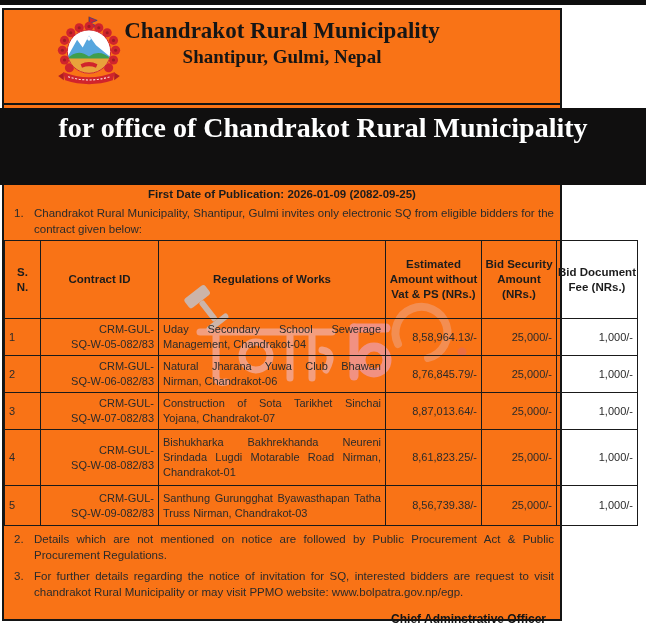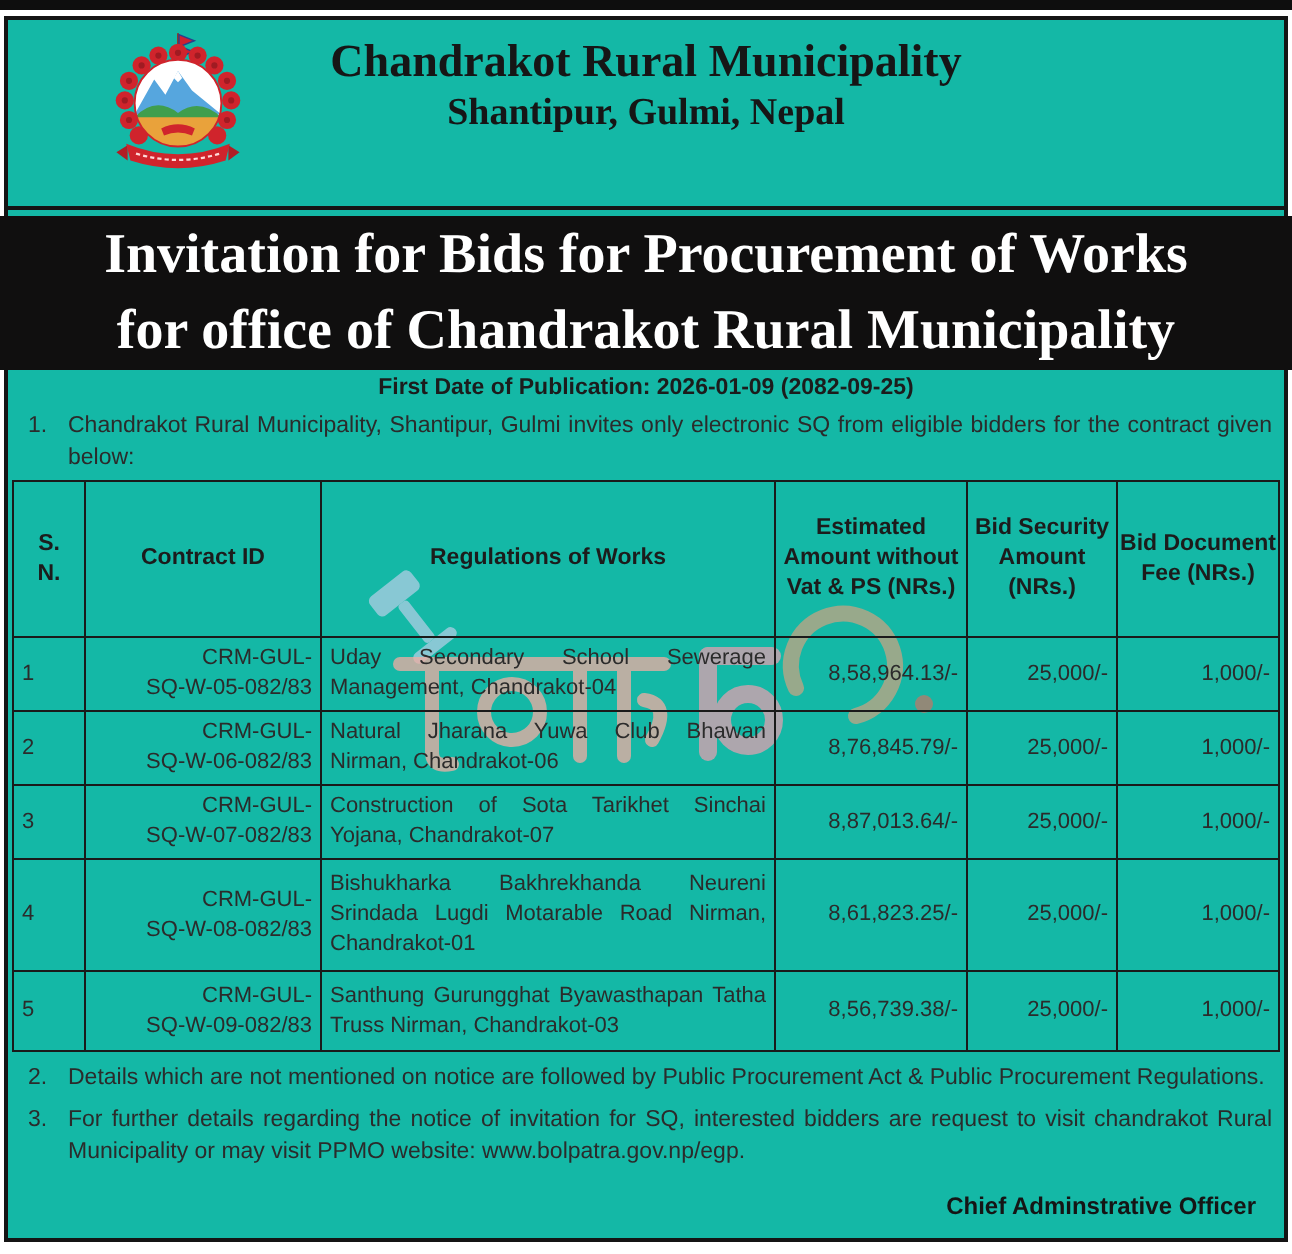--- a/index.html
+++ b/index.html
@@ -4,22 +4,22 @@
 <style>
   * { margin:0; padding:0; box-sizing:border-box; }
   html,body { background:#ffffff; }
   .page {
     position:relative; width:646px; height:627px; overflow:hidden;
     background:#ffffff; font-family:"Liberation Sans","DejaVu Sans",sans-serif;
     color:#2b2b2b;
   }
   .topbar { position:absolute; left:0; top:0; width:646px; height:5px; background:#0e0e0e; }
   .doc {
-    position:absolute; left:2px; top:8px; width:642px; height:613px;
-    border:2px solid #141414; background:#14b8a6;
+    position:absolute; left:2px; top:8px; width:560px; height:613px;
+    border:2px solid #141414; background:#f97316;
   }
   
   .letterhead { position:relative; height:95px; border-bottom:2px solid #141414; text-align:center; }
   .logo { position:absolute; left:50px; top:4px; width:70px; height:78px; }
   .h1 { padding-top:7px; font-family:"Liberation Serif","DejaVu Serif",serif; font-weight:bold; font-size:23px; color:#161616; line-height:27px; }
   .h2 { font-family:"Liberation Serif","DejaVu Serif",serif; font-weight:bold; font-size:23px; color:#161616; line-height:29px; }
   .h3 { font-family:"Liberation Serif","DejaVu Serif",serif; font-weight:bold; font-size:19px; color:#161616; line-height:25px; }
   
   .banner {
     position:relative; z-index:3; margin:3px 0 0 -4px; width:646px; height:77px;
@@ -114,21 +114,20 @@
             <path d="M13,79 q37,15 74,0 l-3,12 q-34,11 -68,0 Z" fill="#d0242c"></path>
             <path d="M20,86 q30,9 60,0" stroke="#ffd9d9" stroke-width="1.6" fill="none" stroke-dasharray="3 2.2"></path>
           </g>
         </svg>
       </div>
       <div class="h1">Chandrakot Rural Municipality</div>
       <div class="h3">Shantipur, Gulmi, Nepal</div>
     </div>
 
     <div class="banner">
-      <div>Invitation for Bids for Procurement of Works</div>
       <div>for office of Chandrakot Rural Municipality</div>
     </div>
 
     <div class="pubdate">First Date of Publication: 2026-01-09 (2082-09-25)</div>
 
     <div class="note">
       <span class="num">1.</span>
       <span class="txt">Chandrakot Rural Municipality, Shantipur, Gulmi invites only electronic SQ from eligible bidders for the contract given below:</span>
     </div>
 

